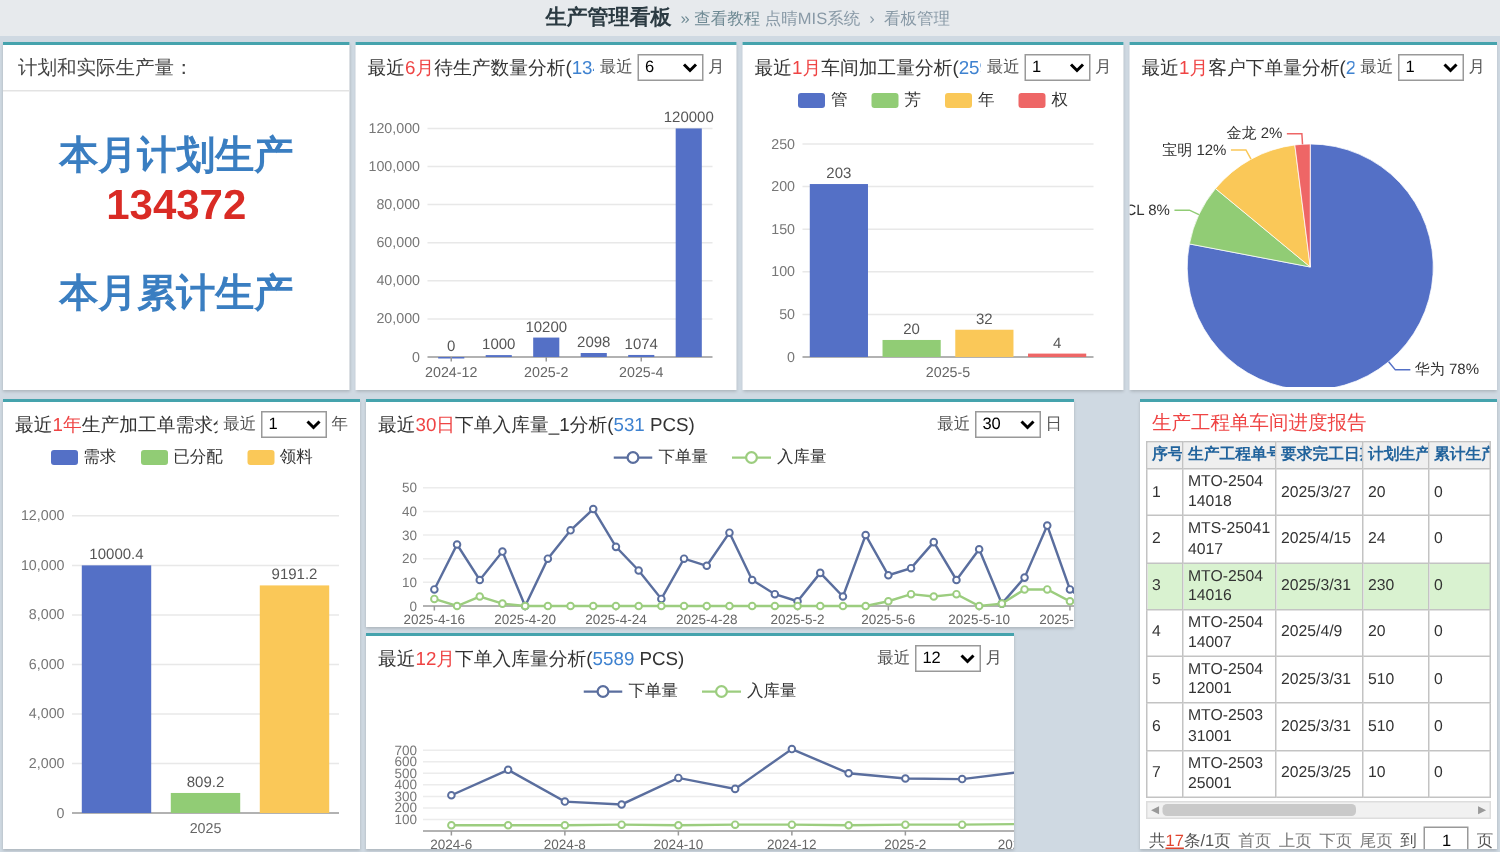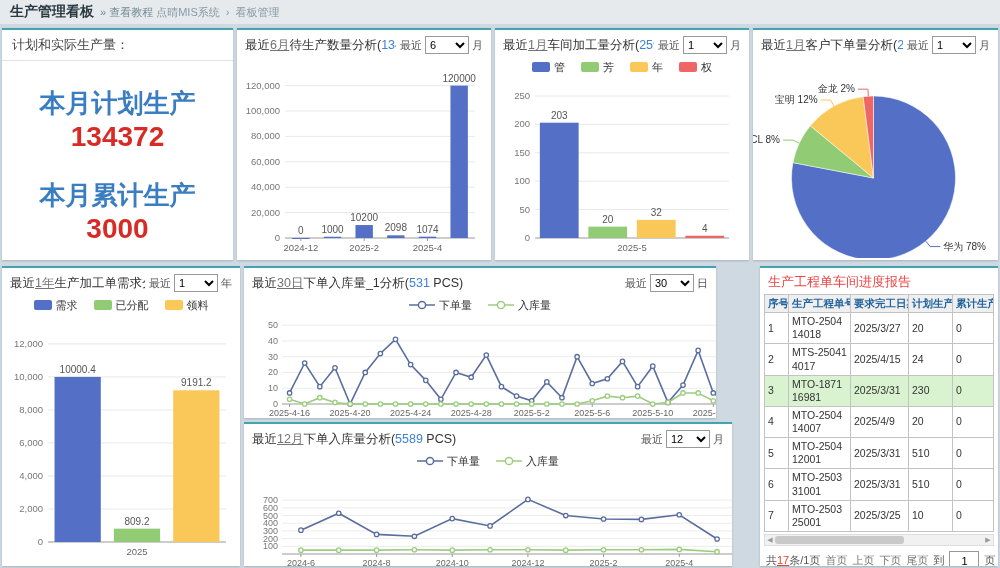--- a/index.html
+++ b/index.html
@@ -2,33 +2,33 @@
 <html><head>
 <meta charset="utf-8">
 <style>
   html,body{margin:0;padding:0;}
   body{width:1000px;height:568px;overflow:hidden;background:#cfd9e2;
        font-family:"Liberation Sans","DejaVu Sans",sans-serif;font-size:12px;color:#333;}
   #app{position:relative;width:1000px;height:568px;}
 
   
   .topbar{position:absolute;left:0;top:0;width:100%;height:24px;background:#e7eaed;
-          display:flex;align-items:center;justify-content:flex-start;padding:0 10px;box-sizing:border-box;}
+          display:flex;align-items:center;justify-content:center;padding:0 10px;box-sizing:border-box;}
   .topbar .ttl{font-size:14px;font-weight:bold;color:#2b3a42;}
   .topbar .sub{font-size:11px;color:#6f8a94;margin-left:6px;}
   .topbar .right{font-size:11px;color:#8899a6;}
   .topbar .right a{color:#8899a6;text-decoration:none;margin:0 3px;cursor:pointer;}
 
   
   .panel{position:absolute;background:#fff;border-top:2px solid #45a3ad;
          box-shadow:0 1px 2px rgba(0,0,0,.18);box-sizing:border-box;overflow:hidden;}
   .phead{display:flex;align-items:center;justify-content:space-between;height:26px;
          padding:2px 8px 0 8px;white-space:nowrap;}
   .ptitle{font-size:12.5px;color:#333;overflow:hidden;flex:1 1 auto;}
-  .ptitle .red{color:#737373;text-decoration:underline;}
+  .ptitle .red{color:#ef4444;}
   .ptitle .blue{color:#3e82d0;}
   .pctrl{font-size:11px;color:#555;flex:0 0 auto;margin-left:4px;}
   .pctrl select{font-size:11px;width:44px;height:18px;border:1px solid #999;background:#fff;}
   .legend{text-align:center;height:20px;line-height:18px;}
   .lg-item{display:inline-flex;align-items:center;gap:4px;margin:0 8px;font-size:11px;color:#333;cursor:pointer;}
   .lg-item b{width:18px;height:10px;border-radius:2px;display:inline-block;}
   .lg-item i{font-style:normal;}
   svg text{font-family:"Liberation Sans","DejaVu Sans",sans-serif;}
 
   
@@ -72,21 +72,20 @@
   </div>
 
   <div class="panel" style="left:2px;top:28px;width:231px;height:232px;">
     <div class="stat-title">计划和实际生产量：</div>
     <div class="stat-item">
       <div class="lab">本月计划生产</div>
       <div class="val">134372</div>
     </div>
     <div class="stat-item">
       <div class="lab">本月累计生产</div>
-      <div class="val">3000</div>
     </div>
   </div>
 
   <div class="panel" style="left:237px;top:28px;width:254px;height:232px;">
     <div class="phead">
       <span class="ptitle"><span>最近</span><span class="red">6月</span><span>待生产数量分析(</span><span class="blue">134372</span></span>
       <span class="pctrl"><span>最近</span>
         <select><option>6</option></select>
         <span>月</span></span>
     </div>
@@ -343,21 +342,21 @@
         <circle cx="393.6333333333333" cy="80.11538461538461" r="2.2" fill="#fff" stroke="#9ccd7f" stroke-width="1.3"></circle>
         <circle cx="408.76666666666665" cy="88" r="2.2" fill="#fff" stroke="#9ccd7f" stroke-width="1.3"></circle>
         <circle cx="423.9" cy="86.42307692307692" r="2.2" fill="#fff" stroke="#9ccd7f" stroke-width="1.3"></circle>
         <circle cx="439.0333333333333" cy="76.96153846153847" r="2.2" fill="#fff" stroke="#9ccd7f" stroke-width="1.3"></circle>
         <circle cx="454.16666666666663" cy="76.96153846153847" r="2.2" fill="#fff" stroke="#9ccd7f" stroke-width="1.3"></circle>
         <circle cx="469.3" cy="84.84615384615384" r="2.2" fill="#fff" stroke="#9ccd7f" stroke-width="1.3"></circle>
         <circle cx="484.43333333333334" cy="88" r="2.2" fill="#fff" stroke="#9ccd7f" stroke-width="1.3"></circle>
       </svg>
   </div>
 
-  <div class="panel" style="left:244px;top:422px;width:488px;height:144px;">
+  <div class="panel" style="left:244px;top:422px;width:432px;height:144px;">
     <div class="phead">
       <span class="ptitle"><span>最近</span><span class="red">12月</span><span>下单入库量分析(</span><span class="blue">5589</span><span> PCS)</span></span>
       <span class="pctrl"><span>最近</span>
         <select><option>12</option></select>
         <span>月</span></span>
     </div>
     <div class="legend"><span class="lg-item">
           <svg width="26" height="10">
             <line x1="0" y1="5" x2="26" y2="5" stroke="#5a6e9e" stroke-width="1.5"></line>
             <circle cx="13" cy="5" r="3.6" fill="#fff" stroke="#5a6e9e" stroke-width="1.5"></circle>
@@ -457,21 +456,21 @@
             </tr>
             <tr>
               <td>2</td>
               <td>MTS-250414017</td>
               <td>2025/4/15</td>
               <td>24</td>
               <td>0</td>
             </tr>
             <tr class="hl">
               <td>3</td>
-              <td>MTO-187116981</td>
+              <td>MTO-250414016</td>
               <td>2025/3/31</td>
               <td>230</td>
               <td>0</td>
             </tr>
             <tr>
               <td>4</td>
               <td>MTO-250414007</td>
               <td>2025/4/9</td>
               <td>20</td>
               <td>0</td>

